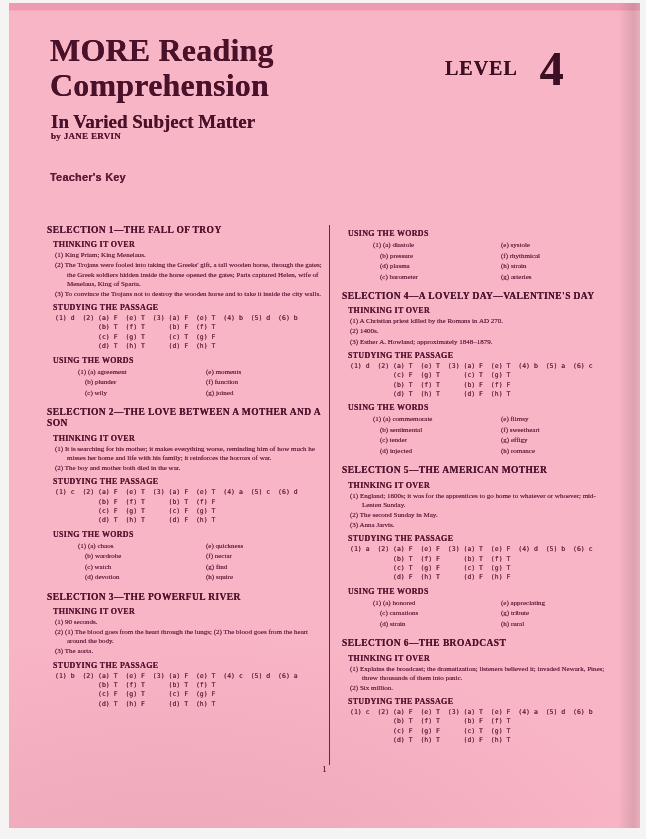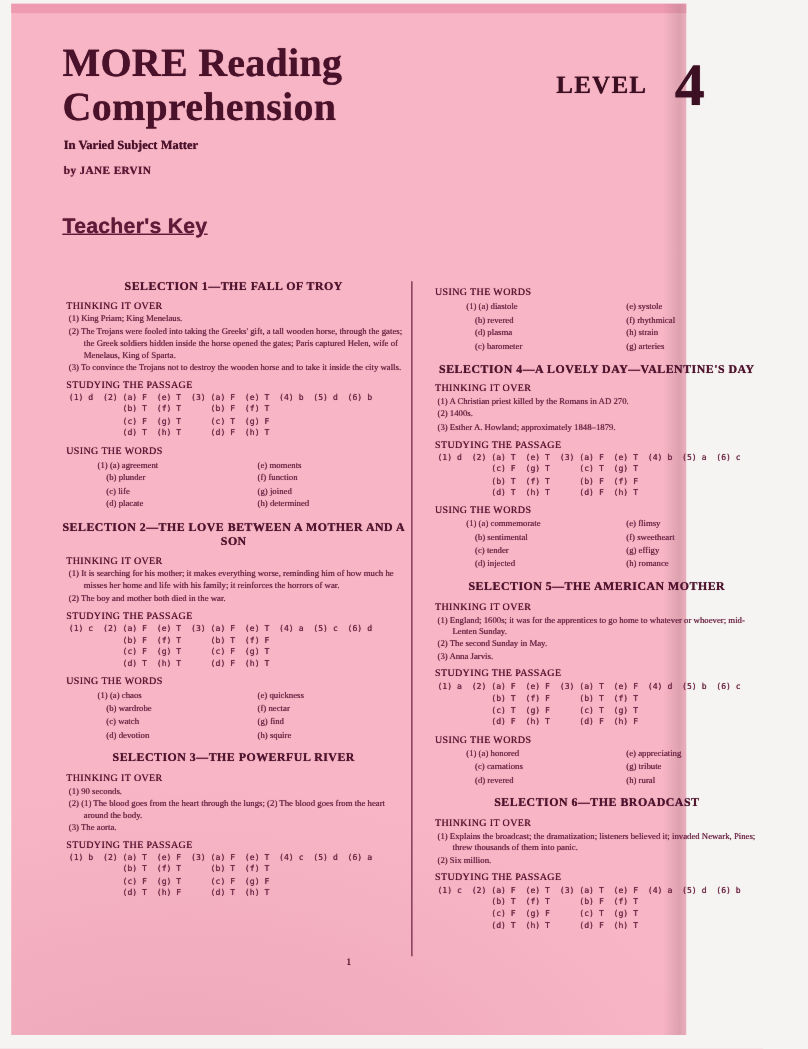--- a/index.html
+++ b/index.html
@@ -4,50 +4,50 @@
 <style>
   html,body{margin:0;padding:0;}
   body{
     width:646px;height:839px;position:relative;
     background:#f6f4f3;
     font-family:"Liberation Serif", serif;
     overflow:hidden;
   }
   .photo-frame{position:absolute;inset:0;}
   .page{
-    position:absolute;left:9px;top:3px;width:540px;height:825px;
+    position:absolute;left:9px;top:3px;width:631px;height:825px;
     background:
       linear-gradient(90deg, rgba(0,0,0,0) 96.5%, rgba(150,110,120,0.28) 99%, rgba(170,140,150,0.18) 100%),
       linear-gradient(180deg, #ee9ab0 0px, #ee9ab0 7px, rgba(0,0,0,0) 8px),
       radial-gradient(130% 55% at 25% 110%, rgba(205,130,150,0.30), rgba(0,0,0,0) 62%),
       #f8b5c5;
     color:#5a1733;
   }
   .page *{text-shadow:0 0 .6px currentColor;}
   
   .main-title{
     position:absolute;left:41px;top:30px;
     font-size:32px;line-height:35px;font-weight:bold;color:#4a122a;
     letter-spacing:.2px;
   }
-  .sub-title{position:absolute;left:42px;top:108px;font-size:10px;font-weight:bold;color:#4a122a;}
+  .sub-title{position:absolute;left:42px;top:108px;font-size:19px;font-weight:bold;color:#4a122a;}
   .byline{position:absolute;left:42px;top:128px;font-size:9px;font-weight:bold;color:#5a1733;letter-spacing:.3px;}
   .level{position:absolute;left:436px;top:42px;display:flex;align-items:flex-start;color:#3c0f22;}
   .level .lbl{font-size:20px;font-weight:bold;letter-spacing:1px;margin-top:12px;}
   .level .num{font-size:48px;font-weight:bold;margin-left:22px;line-height:48px;}
-  .teachers-key{position:absolute;left:41px;top:168px;font-size:17px;font-weight:bold;
-    font-family:"Liberation Sans", sans-serif;color:#5d1b38;letter-spacing:.2px;text-decoration:underline;}
+  .teachers-key{position:absolute;left:41px;top:168px;font-size:11px;font-weight:bold;
+    font-family:"Liberation Sans", sans-serif;color:#5d1b38;letter-spacing:.2px;}
   
   .columns{position:absolute;left:38px;top:222px;width:566px;height:552px;display:flex;}
   .col{width:281px;}
   .col.right{padding-left:12px;width:272px;}
   .divider{width:1px;background:#6d2342;margin:0 0 0 2px;height:540px;}
   section{margin-bottom:9px;}
-  .sec-title{font-size:9.5px;font-weight:bold;letter-spacing:.4px;color:#4f142e;line-height:1.2;margin-bottom:3px;text-align:center;}
-  .subhead{font-size:8px;font-weight:normal;letter-spacing:.3px;color:#5a1733;margin:4px 0 2px 6px;}
+  .sec-title{font-size:9.5px;font-weight:bold;letter-spacing:.4px;color:#4f142e;line-height:1.2;margin-bottom:3px;}
+  .subhead{font-size:8px;font-weight:bold;letter-spacing:.3px;color:#5a1733;margin:4px 0 2px 6px;}
   .item{font-size:7px;line-height:1.3;color:#6f2947;margin:0 0 1px 8px;padding-left:12px;text-indent:-12px;}
   .gridrow{font-family:"DejaVu Sans Mono", monospace;font-size:6.5px;line-height:1.45;color:#6f2947;
     white-space:pre;margin-left:8px;}
   .wordrow{display:flex;font-size:7px;line-height:1.5;color:#6f2947;margin-left:8px;padding-left:23px;}
   .wordrow .w-left{width:128px;white-space:pre;}
   .wordrow .w-right{white-space:pre;}
   .page-number{position:absolute;left:0;right:0;top:762px;text-align:center;font-size:8px;color:#5a1733;}
 </style>
 </head>
 <body>
@@ -85,26 +85,22 @@
             <div class="subhead">USING THE WORDS</div>
             <div class="wordrow">
               <span class="w-left">(1) (a) agreement</span>
               <span class="w-right">(e) moments</span>
             </div>
             <div class="wordrow">
               <span class="w-left">    (b) plunder</span>
               <span class="w-right">(f) function</span>
             </div>
             <div class="wordrow">
-              <span class="w-left">    (c) life</span>
+              <span class="w-left">    (c) wily</span>
               <span class="w-right">(g) joined</span>
-            </div>
-            <div class="wordrow">
-              <span class="w-left">    (d) placate</span>
-              <span class="w-right">(h) determined</span>
             </div>
           </section>
           <section>
             <div class="sec-title">SELECTION 2—THE LOVE BETWEEN A MOTHER AND A SON</div>
             <div class="subhead">THINKING IT OVER</div>
             <div class="item">(1) It is searching for his mother; it makes everything worse, reminding him of how much he misses her home and life with his family; it reinforces the horrors of war.</div>
             <div class="item">(2) The boy and mother both died in the war.</div>
             <div class="subhead">STUDYING THE PASSAGE</div>
             <div class="gridrow">(1) c  (2) (a) F  (e) T  (3) (a) F  (e) T  (4) a  (5) c  (6) d</div>
             <div class="gridrow">           (b) F  (f) T      (b) T  (f) F</div>
@@ -143,21 +139,21 @@
         </div>
       <div class="divider"></div>
       <div class="col right" id="col-right">
           <section>
             <div class="subhead">USING THE WORDS</div>
             <div class="wordrow">
               <span class="w-left">(1) (a) diastole</span>
               <span class="w-right">(e) systole</span>
             </div>
             <div class="wordrow">
-              <span class="w-left">    (b) revered</span>
+              <span class="w-left">    (b) pressure</span>
               <span class="w-right">(f) rhythmical</span>
             </div>
             <div class="wordrow">
               <span class="w-left">    (d) plasma</span>
               <span class="w-right">(h) strain</span>
             </div>
             <div class="wordrow">
               <span class="w-left">    (c) barometer</span>
               <span class="w-right">(g) arteries</span>
             </div>
@@ -205,21 +201,21 @@
             <div class="subhead">USING THE WORDS</div>
             <div class="wordrow">
               <span class="w-left">(1) (a) honored</span>
               <span class="w-right">(e) appreciating</span>
             </div>
             <div class="wordrow">
               <span class="w-left">    (c) carnations</span>
               <span class="w-right">(g) tribute</span>
             </div>
             <div class="wordrow">
-              <span class="w-left">    (d) revered</span>
+              <span class="w-left">    (d) strain</span>
               <span class="w-right">(h) rural</span>
             </div>
           </section>
           <section>
             <div class="sec-title">SELECTION 6—THE BROADCAST</div>
             <div class="subhead">THINKING IT OVER</div>
             <div class="item">(1) Explains the broadcast; the dramatization; listeners believed it; invaded Newark, Pines; threw thousands of them into panic.</div>
             <div class="item">(2) Six million.</div>
             <div class="subhead">STUDYING THE PASSAGE</div>
             <div class="gridrow">(1) c  (2) (a) F  (e) T  (3) (a) T  (e) F  (4) a  (5) d  (6) b</div>

